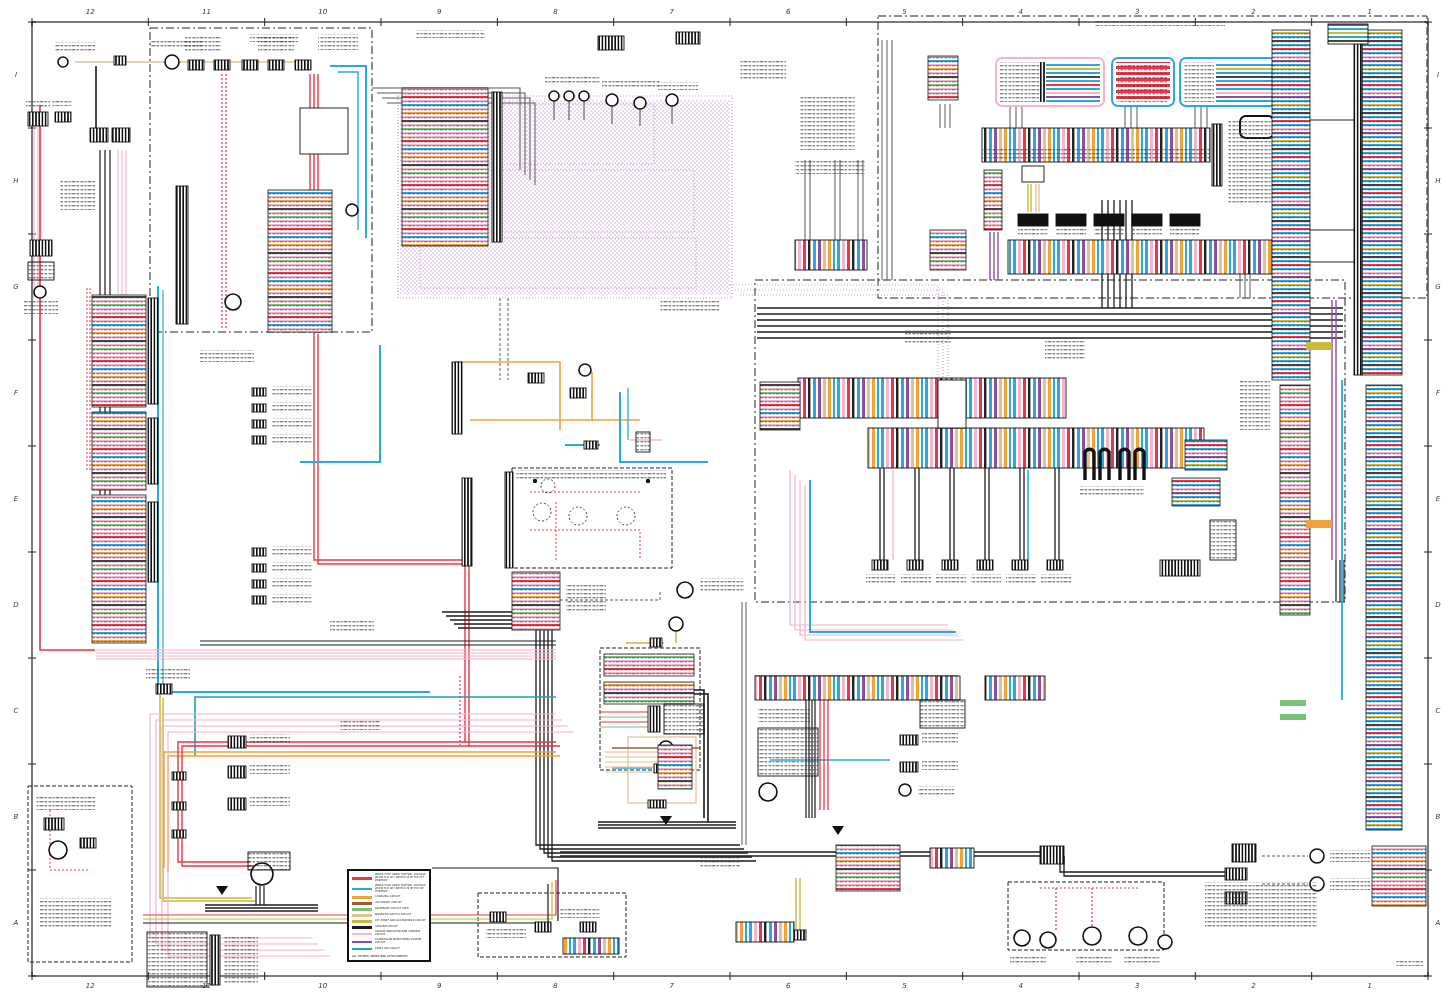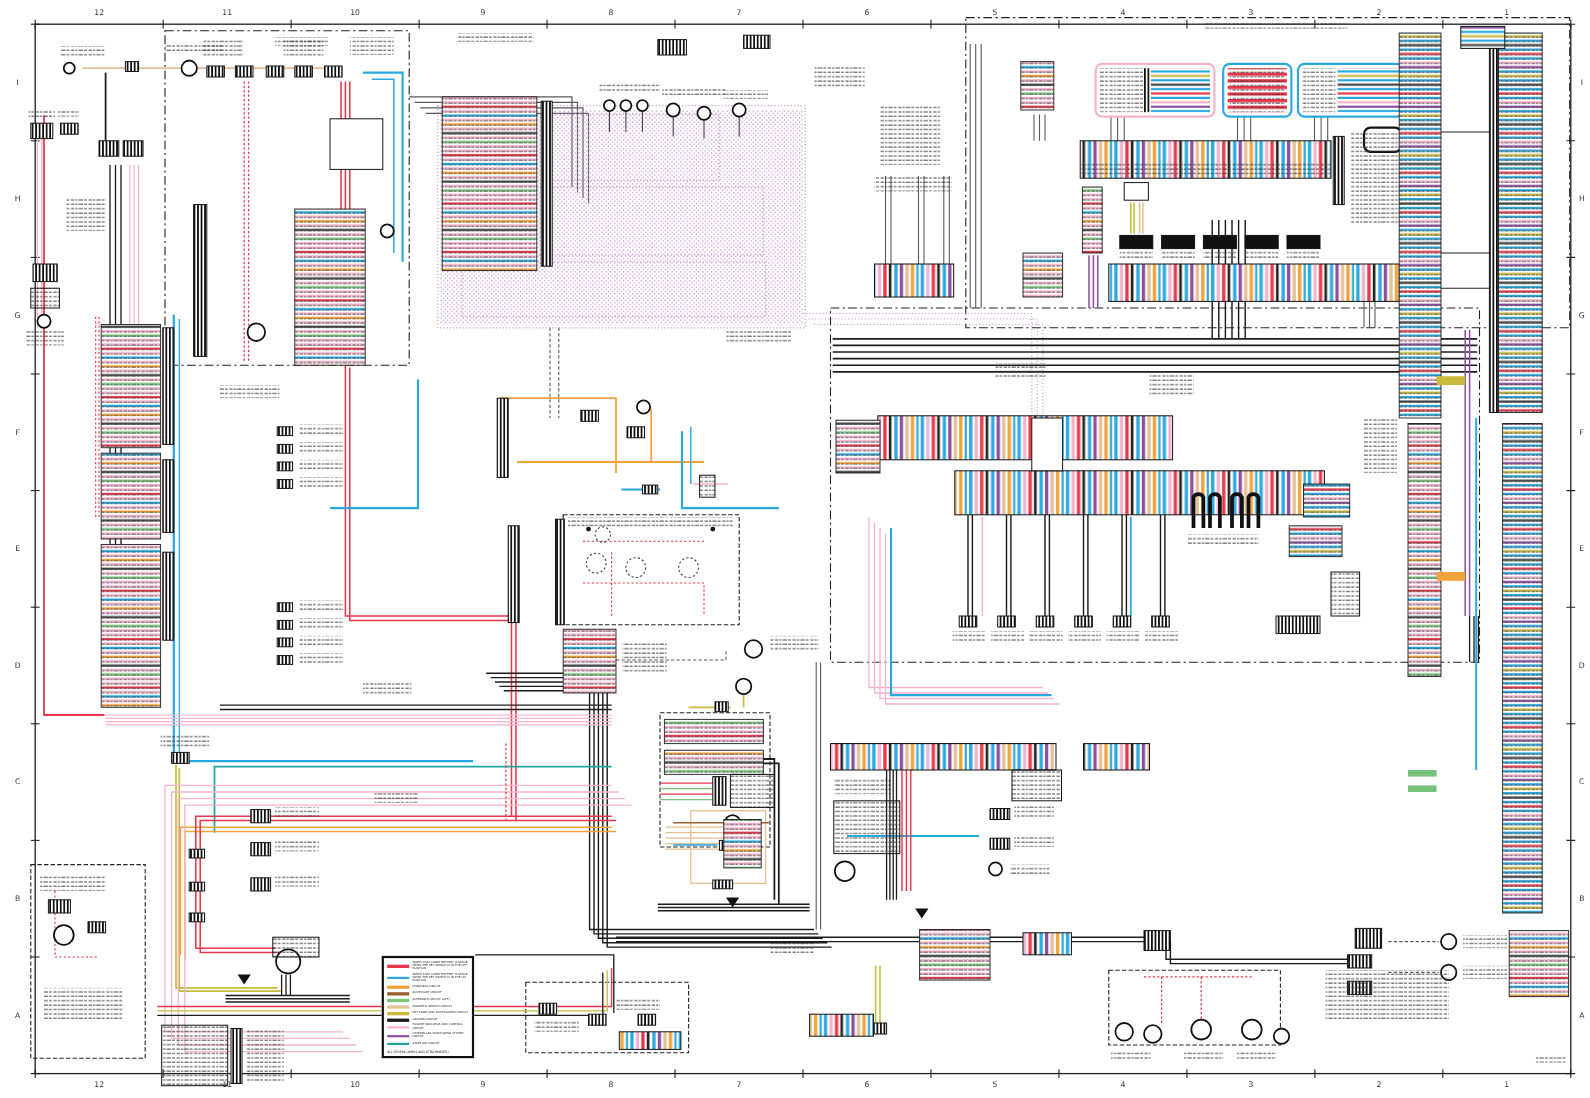--- a/index.html
+++ b/index.html
@@ -1,17 +1,17 @@
 <!DOCTYPE html>
 <html><head>
 <meta charset="utf-8">
 <style>
   html,body{margin:0;padding:0;background:#fff;}
   .sheet{position:relative;width:1445px;height:998px;background:#fff;overflow:hidden;
-         font-family:"DejaVu Sans",sans-serif;}
+         font-family:"DejaVu Sans",sans-serif;font-style:italic;}
   svg{position:absolute;left:0;top:0;}
   .gridlab{font-size:7px;fill:#333;}
   
   .legend{position:absolute;left:347px;top:869px;width:84px;height:93px;background:#fff;
           border:2px solid #111;box-sizing:border-box;padding:3px 3px 2px 3px;
           display:flex;flex-direction:column;justify-content:space-between;}
   .legend-row{display:flex;align-items:center;gap:3px;min-height:4px;}
   .legend-swatch{width:20px;height:2.4px;flex:0 0 20px;}
   .legend-label{font-size:2.6px;line-height:1.15;color:#222;letter-spacing:0;}
   .legend-footer{font-size:2.7px;color:#111;margin-top:1px;}

